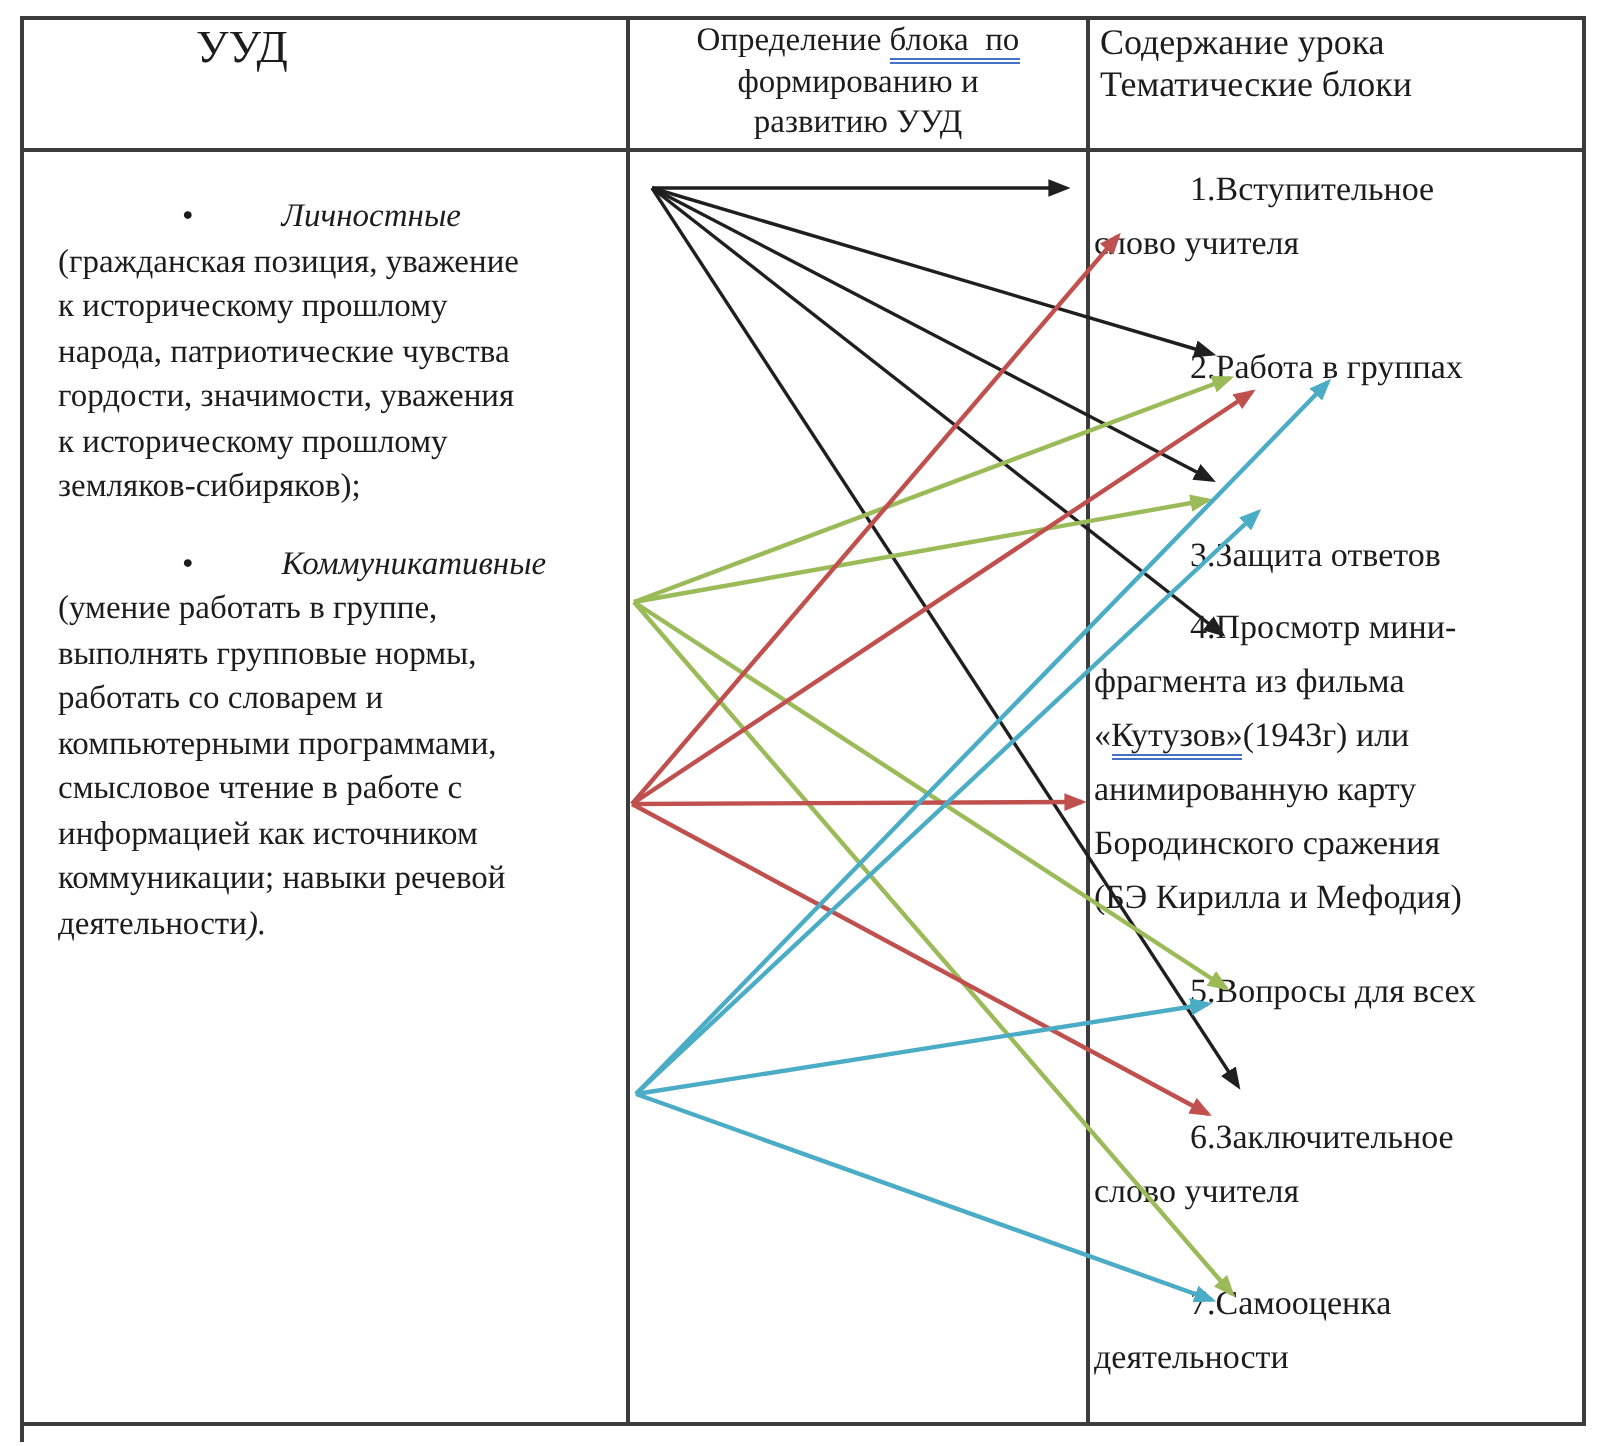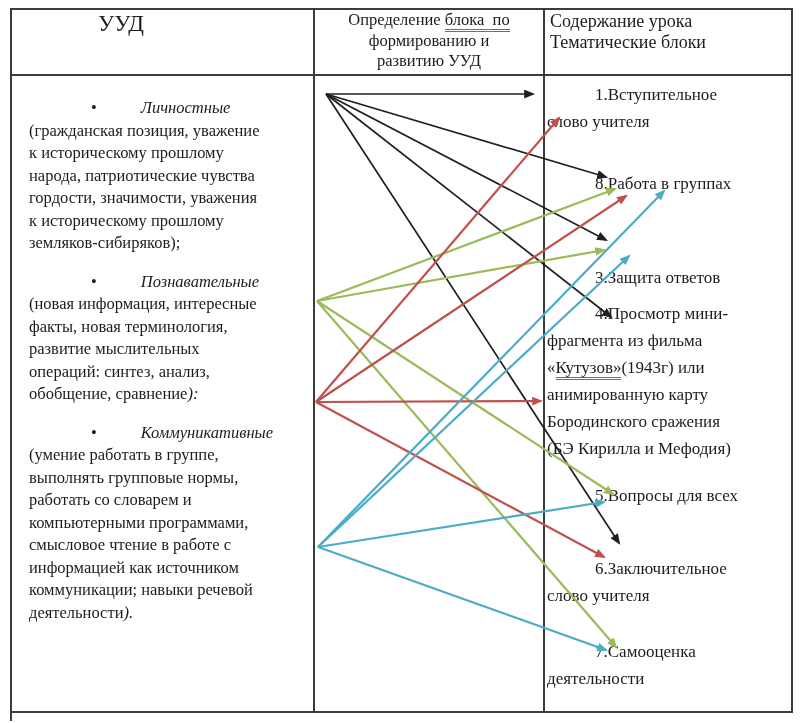--- a/index.html
+++ b/index.html
@@ -58,40 +58,34 @@
 Тематические блоки</div>
 
 <div id="uud-list">
     <p class="uud-item"><span class="bullet">•</span><span class="it">Личностные</span><span>
 (гражданская позиция, уважение
 к историческому прошлому
 народа, патриотические чувства
 гордости, значимости, уважения
 к историческому прошлому
 земляков-сибиряков);</span></p>
-    <p class="uud-item"><span class="bullet">•</span><span class="it">Познавательные</span><span>
-(новая информация, интересные
-факты, новая терминология,
-развитие мыслительных
-операций: синтез, анализ,
-обобщение, сравнение</span><span class="it">):</span></p>
     <p class="uud-item"><span class="bullet">•</span><span class="it">Коммуникативные</span><span>
 (умение работать в группе,
 выполнять групповые нормы,
 работать со словарем и
 компьютерными программами,
 смысловое чтение в работе с
 информацией как источником
 коммуникации; навыки речевой
 деятельности</span><span class="it">).</span></p>
   </div>
 
 <p class="lesson-item" style="top: 81px;"><span>1.Вступительное
 слово учителя</span></p>
-<p class="lesson-item" style="top: 170px;"><span>8.Работа в группах</span></p>
+<p class="lesson-item" style="top: 170px;"><span>2.Работа в группах</span></p>
 <p class="lesson-item" style="top: 235px; margin-top: 29px;"><span>3.Защита ответов</span></p>
 <p class="lesson-item" style="top: 300px;"><span>4.Просмотр мини-
 фрагмента из фильма
 «</span><span class="lnk">Кутузов»</span><span>(1943г) или
 анимированную карту
 Бородинского сражения
 (БЭ Кирилла и Мефодия)</span></p>
 <p class="lesson-item" style="top: 482px;"><span>5.Вопросы для всех</span></p>
 <p class="lesson-item" style="top: 555px;"><span>6.Заключительное
 слово учителя</span></p>

